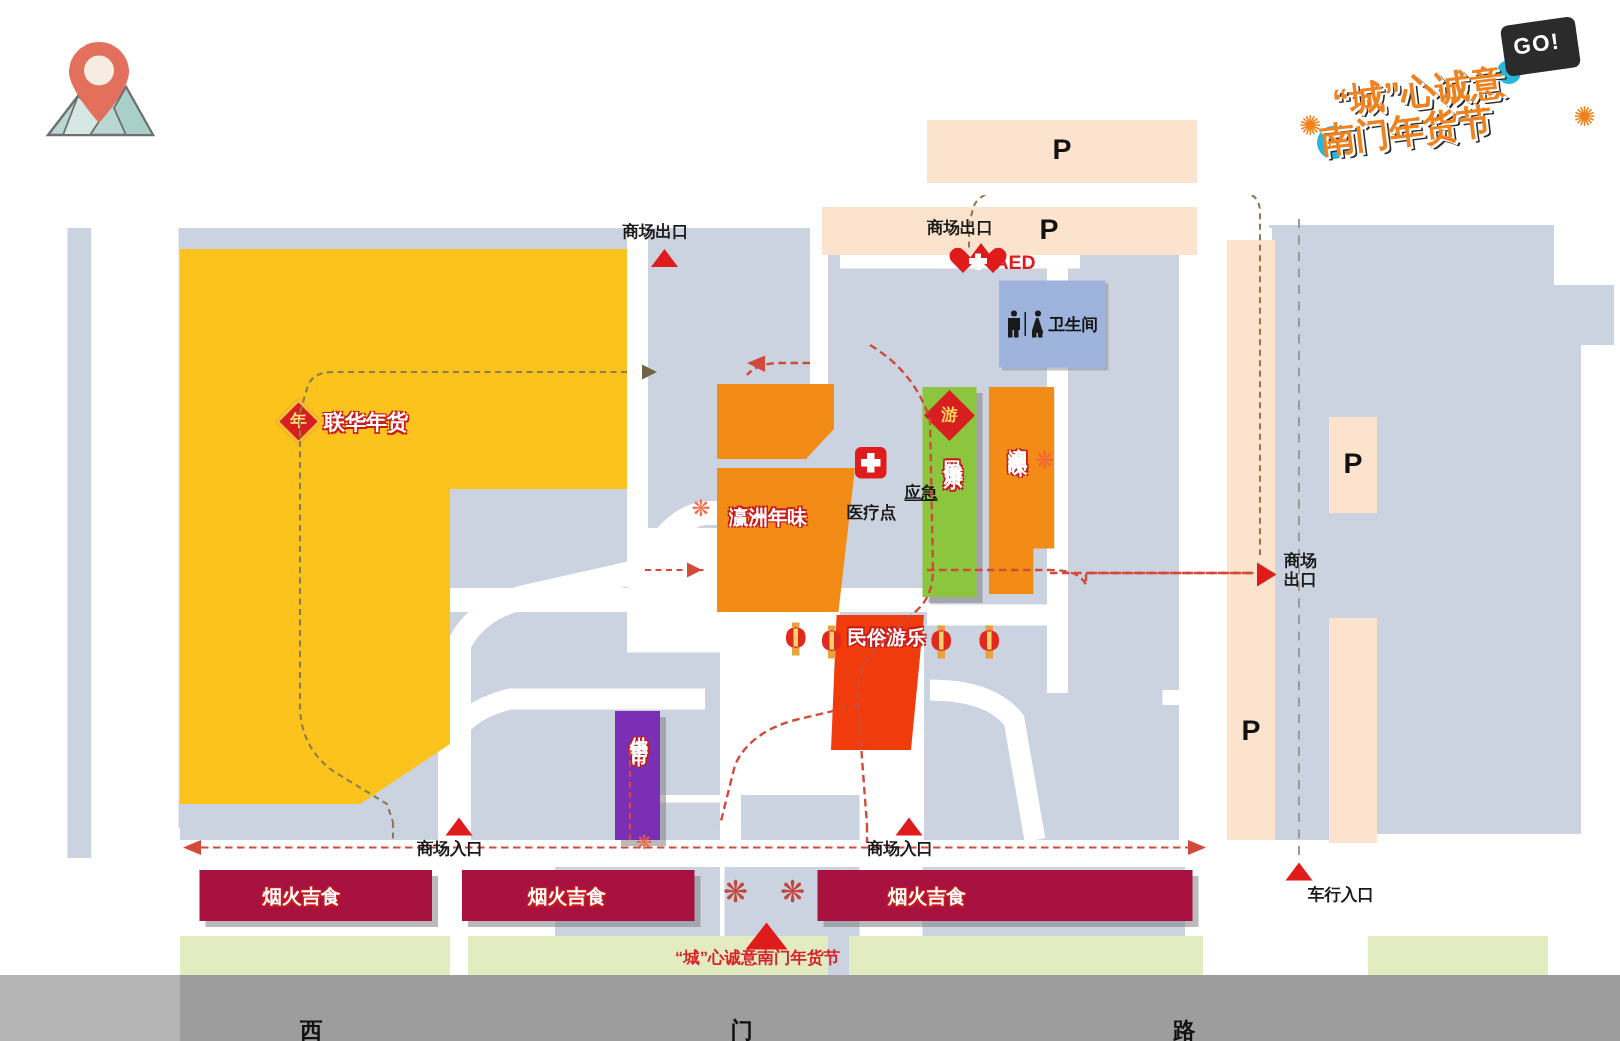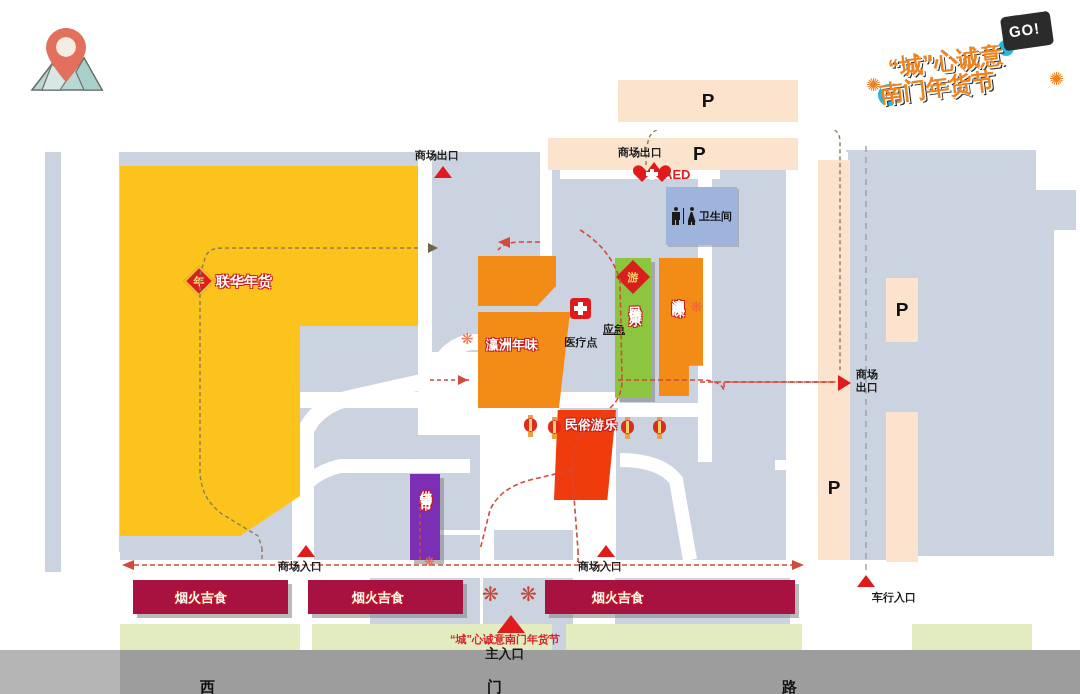--- a/index.html
+++ b/index.html
@@ -622,21 +622,20 @@
 
     <div class="tri-red" style="left:597px; top:415px;"></div>
     <div class="label-dark" style="left:578px; top:430px;">商场入口</div>
 
     <div class="tri-red" style="left:857px; top:445px;"></div>
     <div class="label-dark" style="left:836px; top:461px;margin-left:36px;">车行入口</div>
 
     <div class="tri-red" style="left:497px; top:485px; border-left-width:14px; border-right-width:14px; border-bottom-width:18px;"></div>
     <div class="main-entrance-label" style="left:405px; top:503px; width:200px;">
       <span class="me-red">“城”心诚意南门年货节</span>
-      <span class="me-black">主入口</span>
     </div>
 
     <div class="street-name" style="left:200px; top:548px; overflow:hidden; height:16px;">西</div>
     <div class="street-name" style="left:487px; top:548px; overflow:hidden; height:16px;">门</div>
     <div class="street-name" style="left:782px; top:548px; overflow:hidden; height:16px;">路</div>
 
   </div>
 </div>
 
 </body></html>

